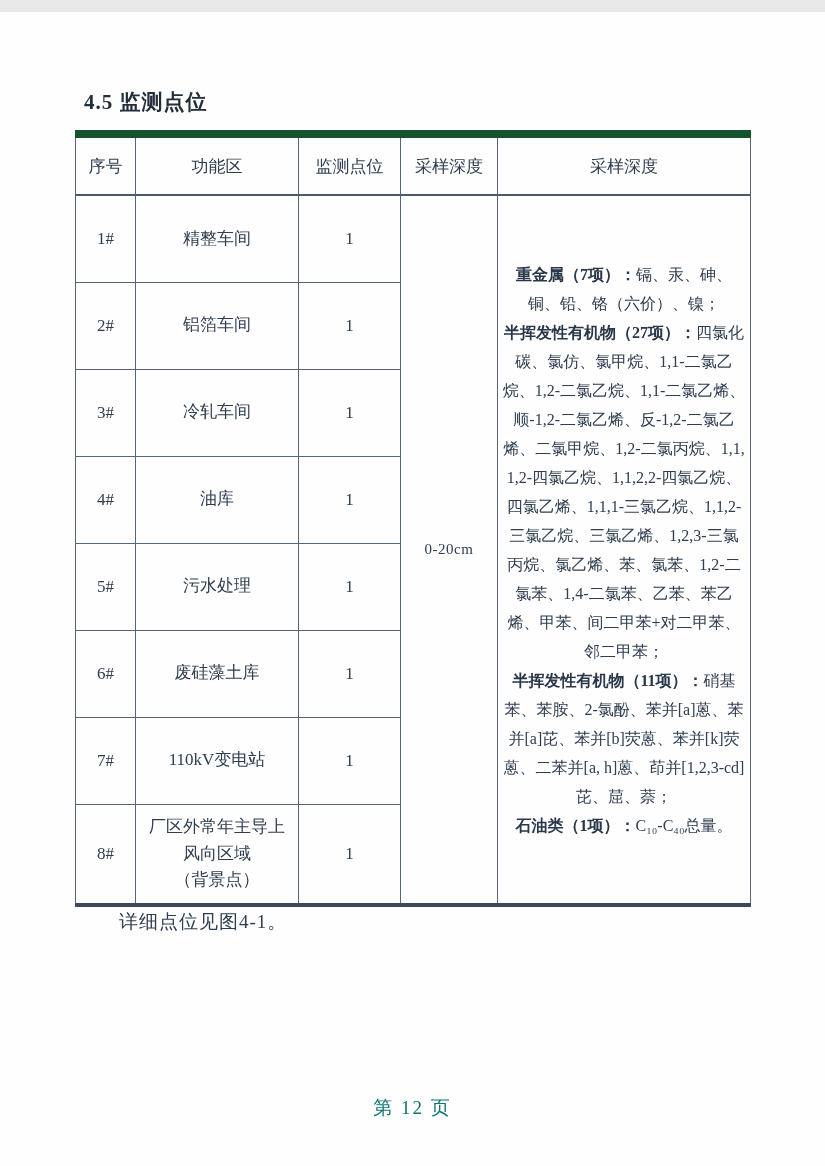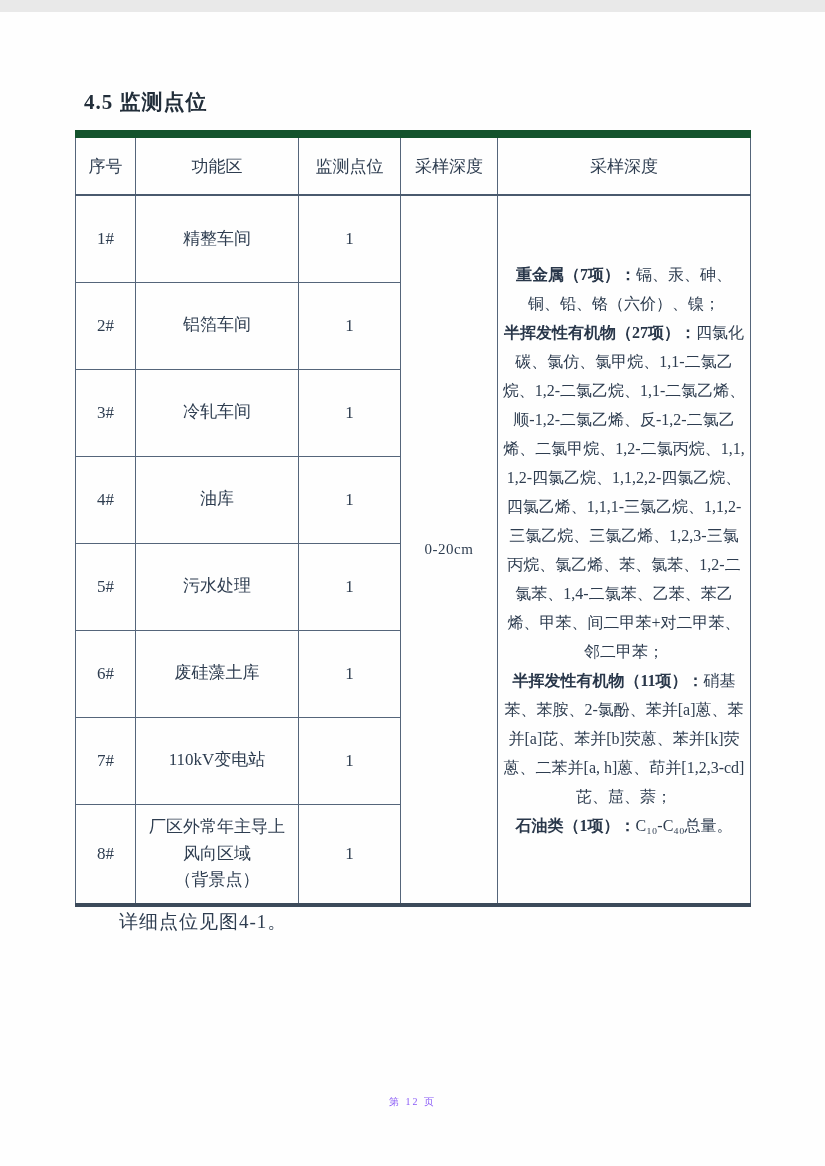--- a/index.html
+++ b/index.html
@@ -81,23 +81,23 @@
     margin: 0;
     font-size: 19px;
     letter-spacing: 1px;
   }
   .page-footer {
     position: absolute;
     left: 0;
     top: 1083px;
     width: 100%;
     text-align: center;
-    font-size: 10px;
+    font-size: 19px;
     letter-spacing: 2px;
-    color: #8b5cf6;
+    color: #0f766e;
   }
   col.c-no    { width: 60px; }
   col.c-zone  { width: 163px; }
   col.c-pts   { width: 102px; }
   col.c-depth { width: 97px; }
   col.c-fact  { width: 253px; }
 </style>
 </head>
 <body>
 

